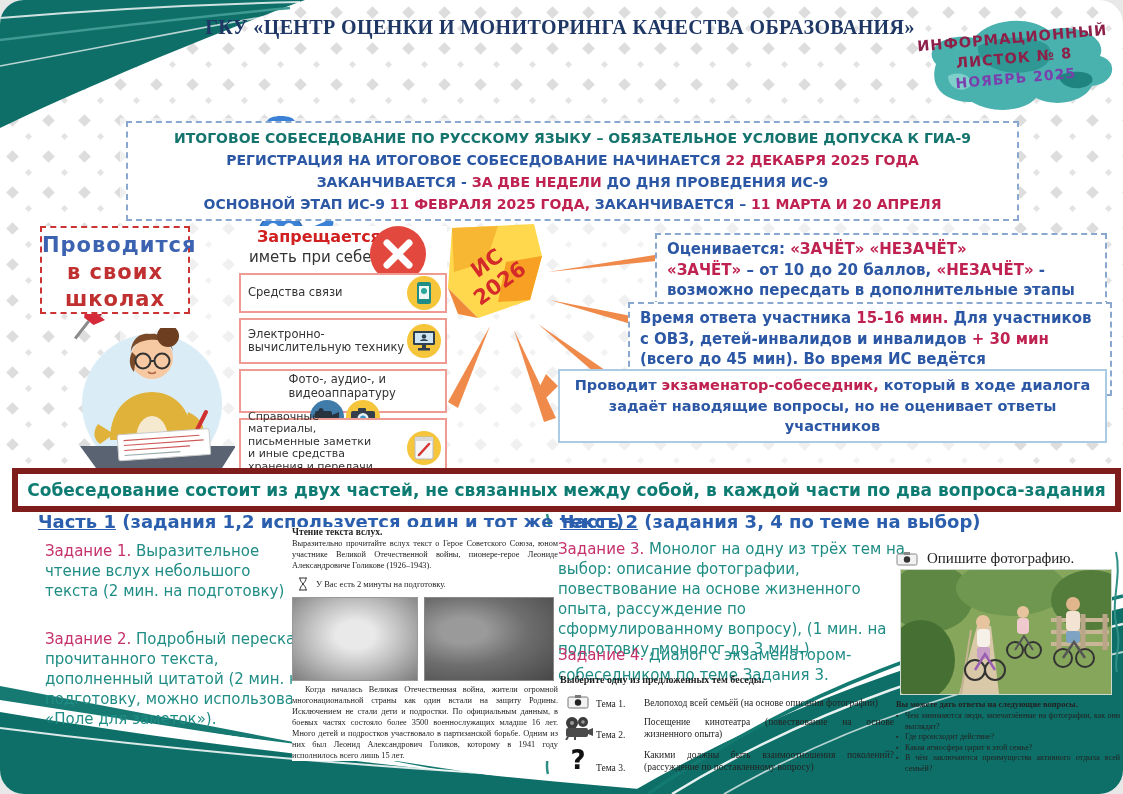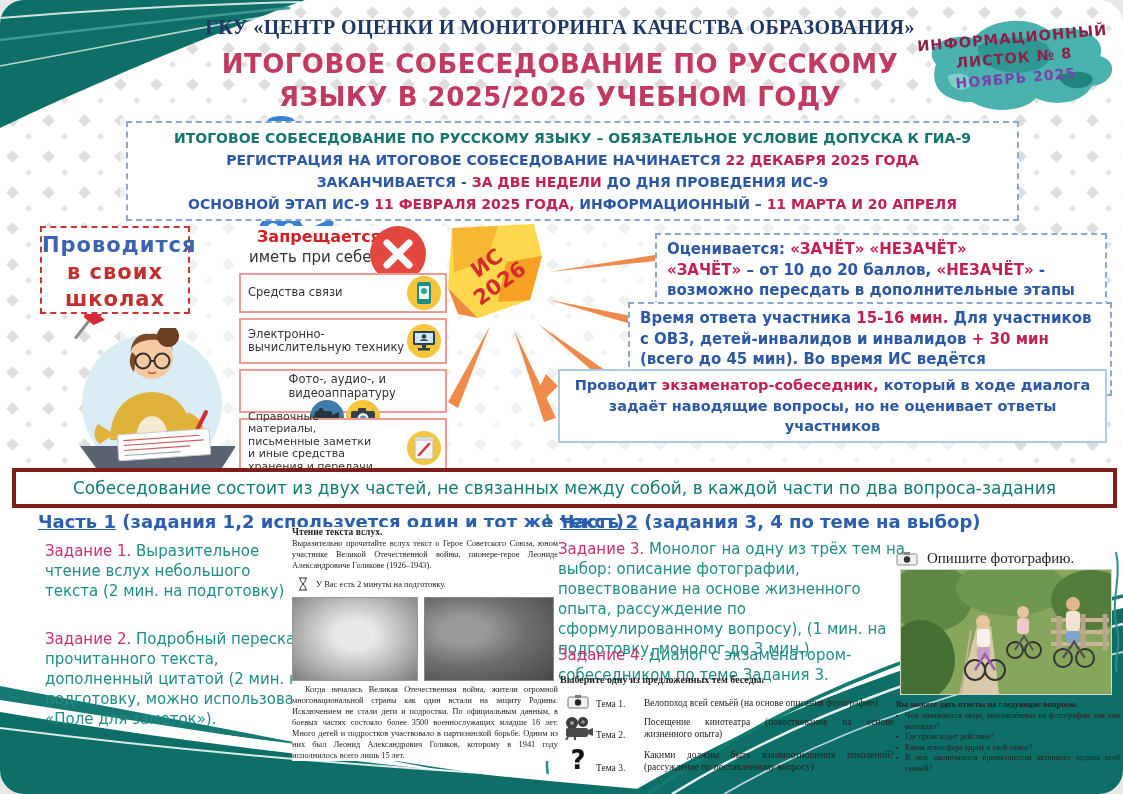--- a/index.html
+++ b/index.html
@@ -46,22 +46,22 @@
   .icons-duo{display:flex;gap:2px;align-items:center;}
 
   
   .fact{background:#fff;font-weight:700;font-size:15px;line-height:20.5px;padding:4px 10px;box-sizing:border-box;}
   .fact-a{left:655px;top:233px;width:452px;border:2px dashed #8aa7cf;}
   .fact-b{left:628px;top:302px;width:484px;border:2px dashed #8aa7cf;}
   .fact-c{left:558px;top:369px;width:549px;border:2px solid #aacbe3;text-align:center;font-size:14.5px;}
   .fact-d{left:455px;top:419px;width:547px;border:2px dashed #8aa7cf;text-align:center;font-size:14.5px;}
 
   
-  .statement{left:12px;top:468px;width:1097px;height:32px;border:4px solid #7f1d1d;background:#fff;
-    text-align:center;font-weight:400;font-size:17px;line-height:32px;color:#0e7c72;}
+  .statement{left:12px;top:468px;width:1097px;height:32px;border:6px solid #7f1d1d;background:#fff;
+    text-align:center;font-weight:700;font-size:17px;line-height:32px;color:#0e7c72;}
 
   
   .part-header{font-weight:700;font-size:18px;color:#2b5fae;}
   .part-title{text-decoration:underline;}
   .ph1{left:38px;top:511px;} .ph2{left:560px;top:511px;}
   .task{font-size:15px;line-height:20px;color:#1f8d85;}
   .task-label{color:#c5316b;}
   .task1{left:45px;top:541px;width:260px;}
   .task2{left:45px;top:629px;width:268px;}
   .task3{left:558px;top:539px;width:352px;}
@@ -134,24 +134,20 @@
     <path d="M1123,608 C950,648 790,700 628,794 L1123,794 Z" fill="#0e6f68"></path>
     <path d="M1123,596 C955,638 800,688 648,794" stroke="#137a71" stroke-width="3.5" fill="none"></path>
     <path d="M1123,624 C960,662 815,706 672,794" stroke="#ffffff" stroke-width="2.5" fill="none" opacity="0.9"></path>
     <path d="M1123,652 C975,684 850,722 724,794" stroke="#ffffff" stroke-width="1.8" fill="none" opacity="0.7"></path>
 
     <path d="M547,514 C557,552 536,590 547,626 C557,662 537,696 547,730 C552,750 544,762 548,774" stroke="#2e8f86" stroke-width="2.5" fill="none"></path>
     <path d="M1116,552 C1122,578 1110,602 1117,628 C1122,648 1113,660 1117,672" stroke="#2e8f86" stroke-width="2" fill="none"></path>
   </svg>
 
   <div class="abs org-line">ГКУ «ЦЕНТР ОЦЕНКИ И МОНИТОРИНГА КАЧЕСТВА ОБРАЗОВАНИЯ»</div>
-  <div class="abs main-title">
-    <div>ИТОГОВОЕ СОБЕСЕДОВАНИЕ ПО РУССКОМУ</div>
-    <div>ЯЗЫКУ В 2025/2026 УЧЕБНОМ ГОДУ</div>
-  </div>
 
   <div class="abs badge">
     <svg class="abs" style="left:0;top:0;" width="212" height="112">
       <path d="M28,58 C14,44 36,26 66,32 C80,14 118,8 140,24 C170,16 200,32 192,50 C212,56 206,78 184,80 C176,96 148,102 128,92 C116,106 84,108 64,96 C40,96 20,84 28,58 Z" fill="#49b1ae"></path>
       <path d="M70,40 C90,30 120,28 138,38 C150,48 140,64 118,66 C94,70 68,58 70,40 Z" fill="#2f9894"></path>
       <path d="M150,70 C168,62 188,66 184,76 C176,86 154,84 150,70 Z" fill="#1f837f"></path>
       <path d="M40,70 C52,64 66,70 62,80 C54,88 40,82 40,70 Z" fill="#7fcfca"></path>
     </svg>
     <div class="abs badge-text">
       <div class="badge-l12">ИНФОРМАЦИОННЫЙ</div>
@@ -197,21 +193,21 @@
 
   <div class="abs banner">
     <div><span class="c-teal">ИТОГОВОЕ СОБЕСЕДОВАНИЕ ПО РУССКОМУ ЯЗЫКУ – ОБЯЗАТЕЛЬНОЕ УСЛОВИЕ ДОПУСКА К ГИА-9</span></div>
     <div>
       <span class="c-blue">РЕГИСТРАЦИЯ НА ИТОГОВОЕ СОБЕСЕДОВАНИЕ НАЧИНАЕТСЯ </span><span class="c-red">22 ДЕКАБРЯ 2025 ГОДА</span>
     </div>
     <div>
       <span class="c-blue">ЗАКАНЧИВАЕТСЯ - </span><span class="c-red">ЗА ДВЕ НЕДЕЛИ</span><span class="c-blue"> ДО ДНЯ ПРОВЕДЕНИЯ ИС-9</span>
     </div>
     <div>
-      <span class="c-blue">ОСНОВНОЙ ЭТАП ИС-9 </span><span class="c-red">11 ФЕВРАЛЯ 2025 ГОДА,</span><span class="c-blue">  ИНФОРМАЦИОННЫЙ – </span><span class="c-red">11 МАРТА И 20 АПРЕЛЯ</span>
+      <span class="c-blue">ОСНОВНОЙ ЭТАП ИС-9 </span><span class="c-red">11 ФЕВРАЛЯ 2025 ГОДА,</span><span class="c-blue">  ЗАКАНЧИВАЕТСЯ – </span><span class="c-red">11 МАРТА И 20 АПРЕЛЯ</span>
     </div>
   </div>
 
   <div class="abs prohibited">
     <div class="abs proh-t1">Запрещается</div>
     <div class="abs proh-t2">иметь при себе</div>
     <div class="abs ban-circle">
       <svg width="56" height="56">
           <path d="M17,17 L39,39 M39,17 L17,39" stroke="#fff" stroke-width="7" stroke-linecap="round"></path>
         </svg>

